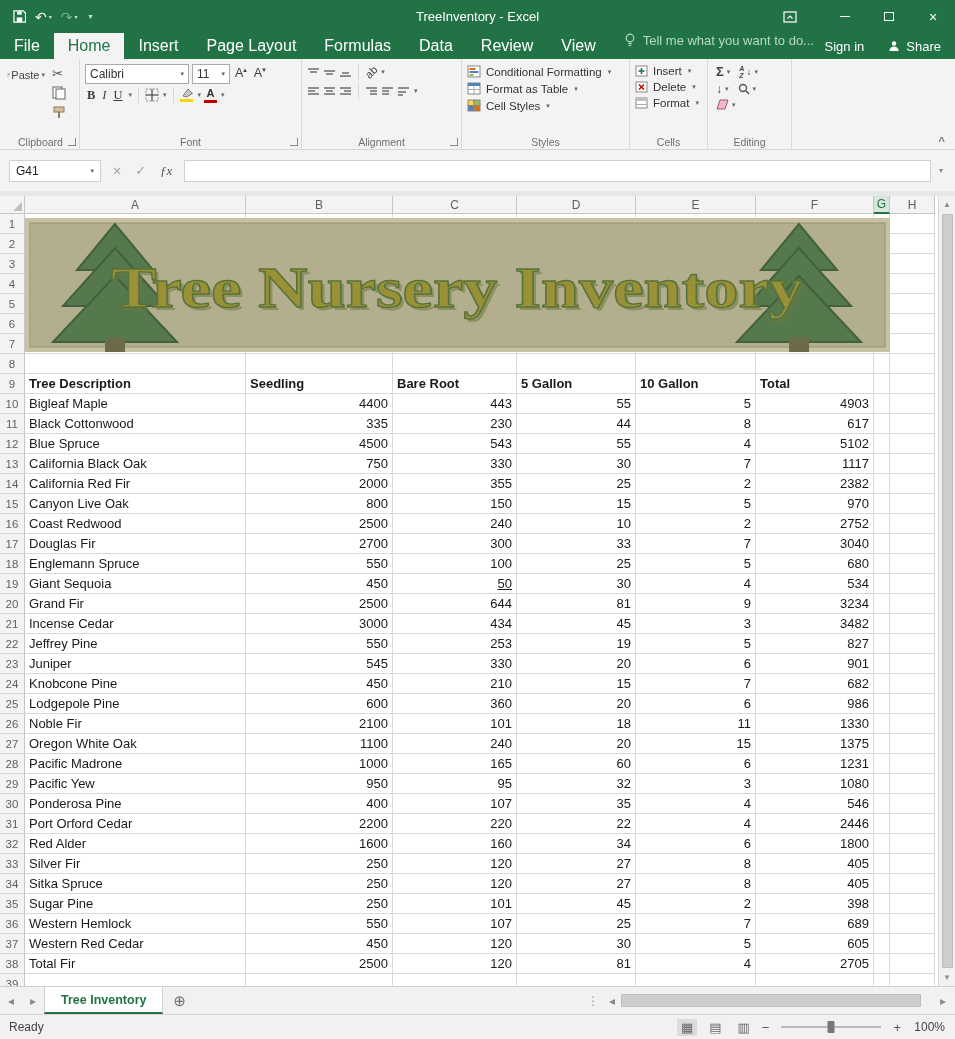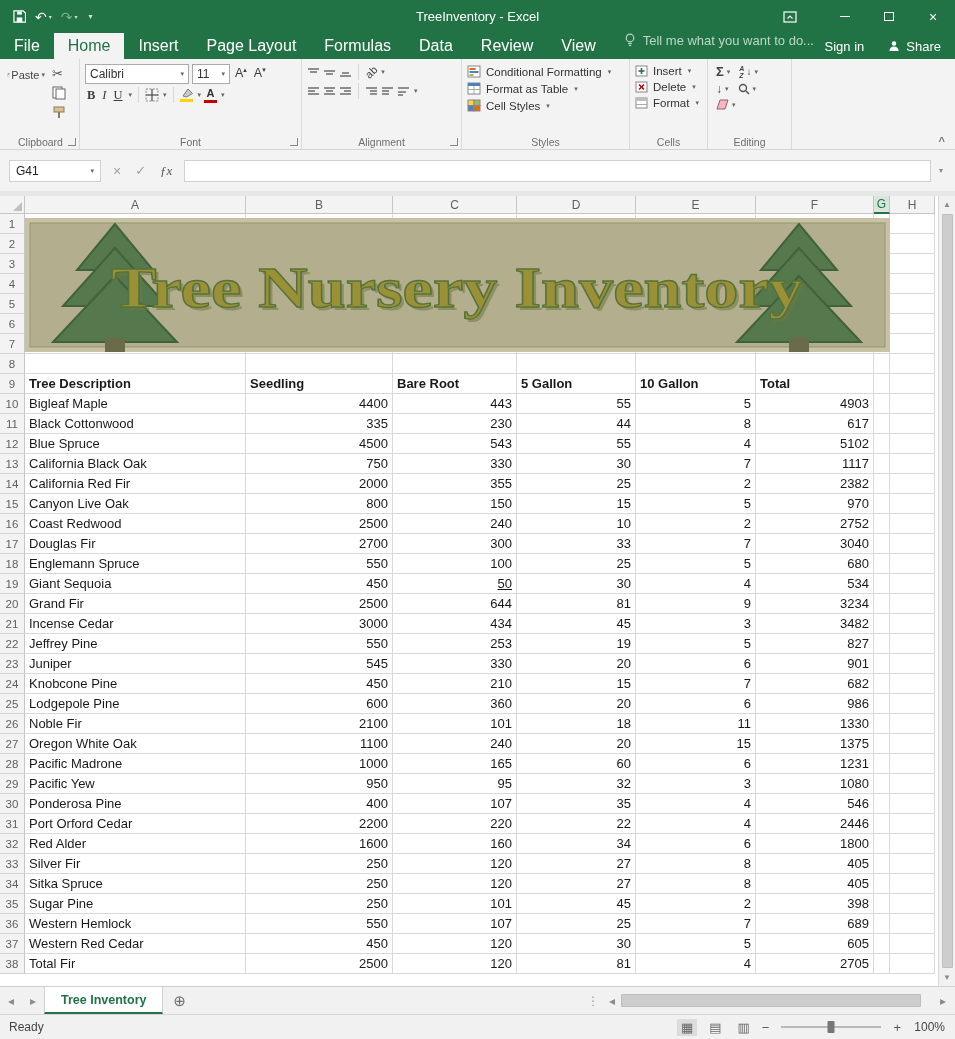--- a/index.html
+++ b/index.html
@@ -867,20 +867,31 @@
         <div class="row-num">38</div>
         <div class="cell" style="width: 221px;">Total Fir</div>
         <div class="cell num" style="width: 147px;">2500</div>
         <div class="cell num" style="width: 124px;">120</div>
         <div class="cell num" style="width: 119px;">81</div>
         <div class="cell num" style="width: 120px;">4</div>
         <div class="cell num" style="width: 118px;">2705</div>
         <div class="cell" style="width: 16px;"></div>
         <div class="cell" style="width: 45px;"></div>
       </div>
+      <div class="grid-row">
+        <div class="row-num">39</div>
+        <div class="cell" style="width: 221px;"></div>
+        <div class="cell" style="width: 147px;"></div>
+        <div class="cell" style="width: 124px;"></div>
+        <div class="cell" style="width: 119px;"></div>
+        <div class="cell" style="width: 120px;"></div>
+        <div class="cell" style="width: 118px;"></div>
+        <div class="cell" style="width: 16px;"></div>
+        <div class="cell" style="width: 45px;"></div>
+      </div>
     </div>
   <div id="banner">
     <svg width="865" height="134" viewBox="0 0 865 134">
       <rect width="865" height="134" fill="#c7c2a3"></rect>
       <rect x="5" y="5" width="855" height="124" fill="#b3ae8d" stroke="#97937a"></rect>
       <g>
         <g transform="translate(28,6)">
           <polygon points="62,0 24,46 100,46" fill="#55794d" stroke="#41603c" stroke-width="2"></polygon>
           <polygon points="62,24 10,82 114,82" fill="#55794d" stroke="#41603c" stroke-width="2"></polygon>
           <polygon points="62,52 0,118 124,118" fill="#55794d" stroke="#41603c" stroke-width="2"></polygon>

